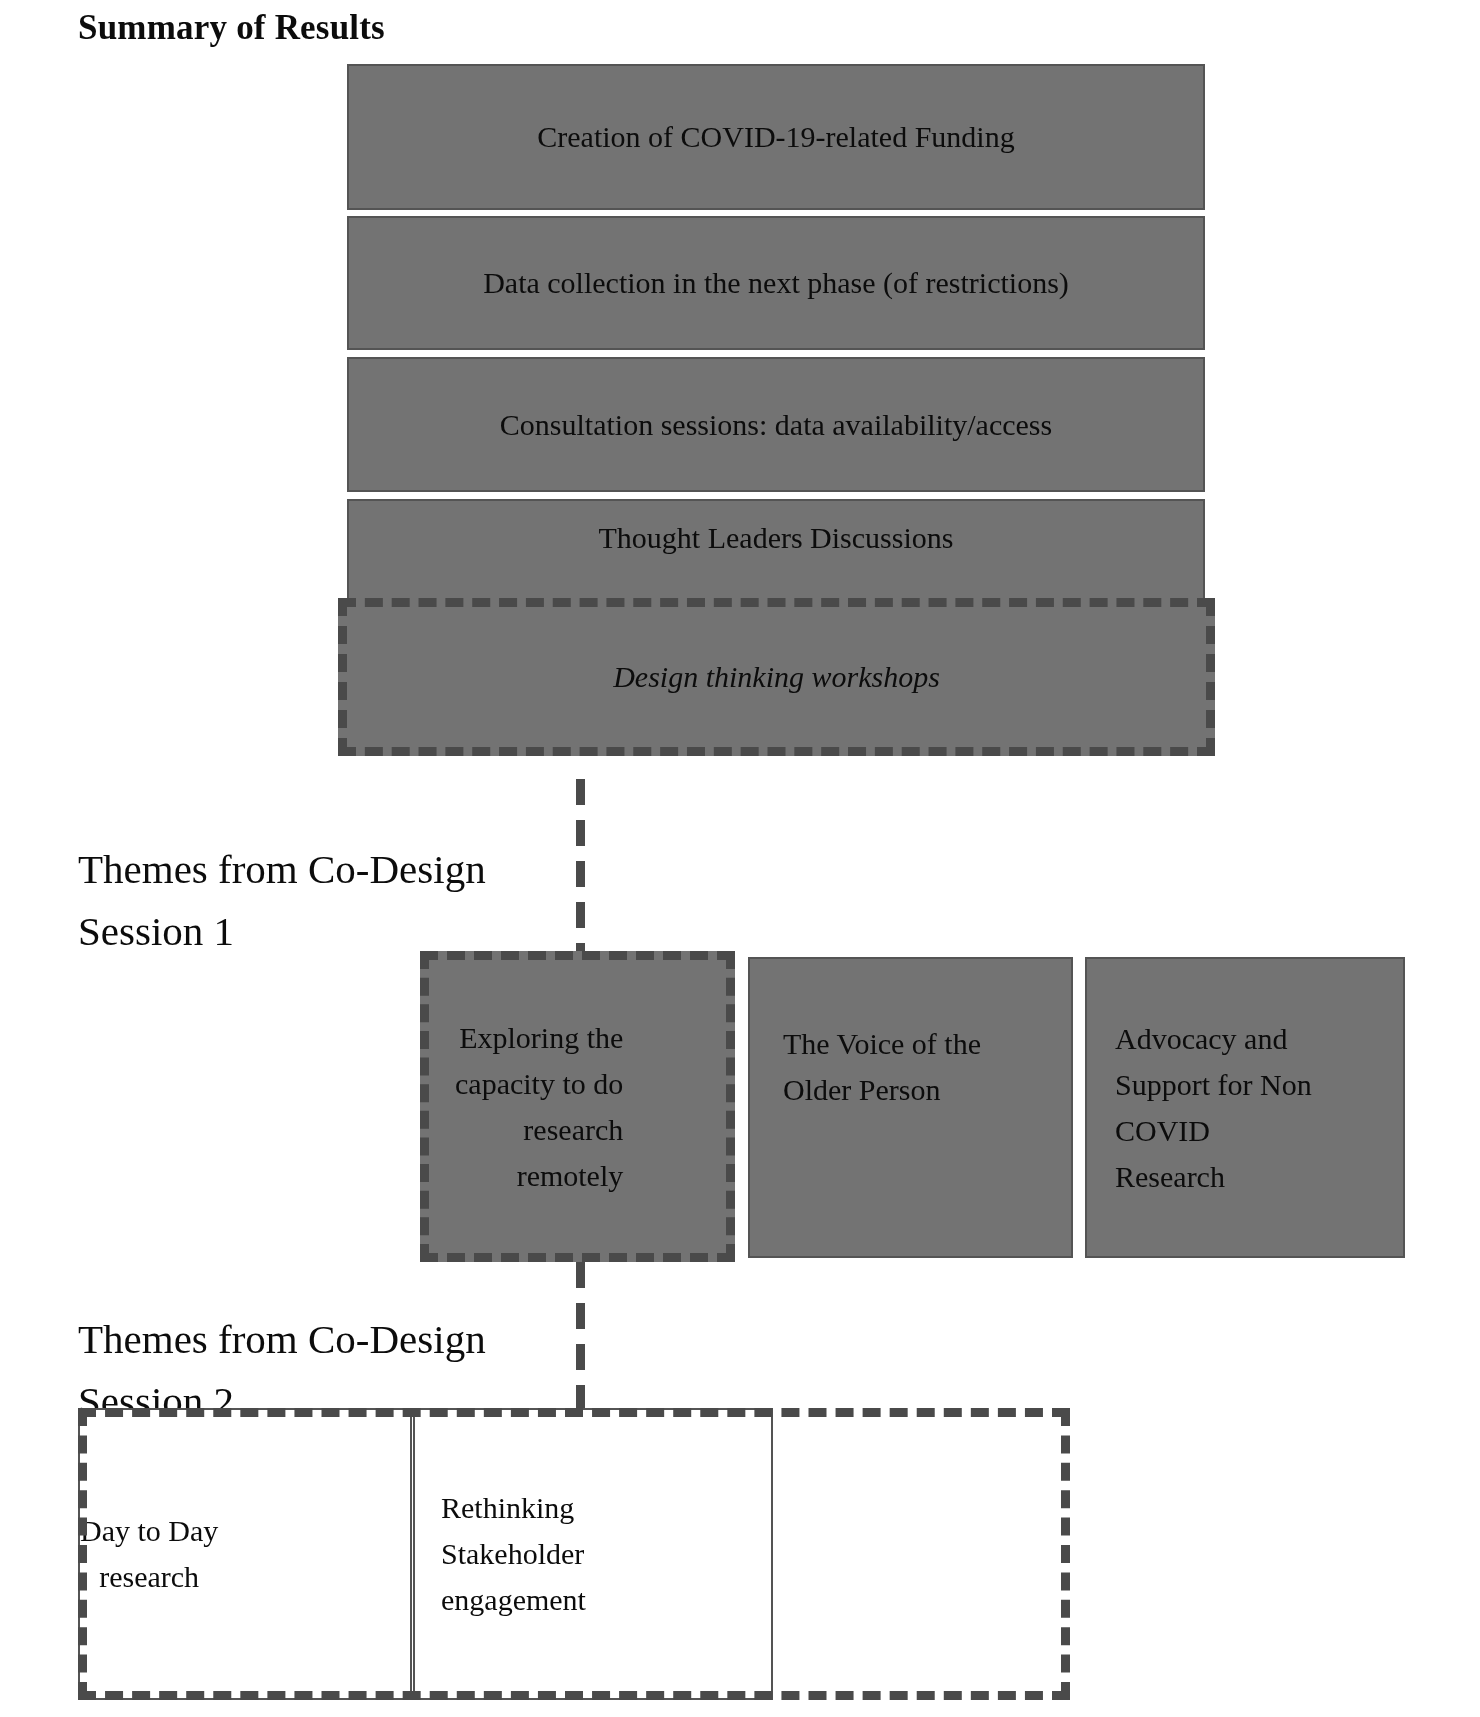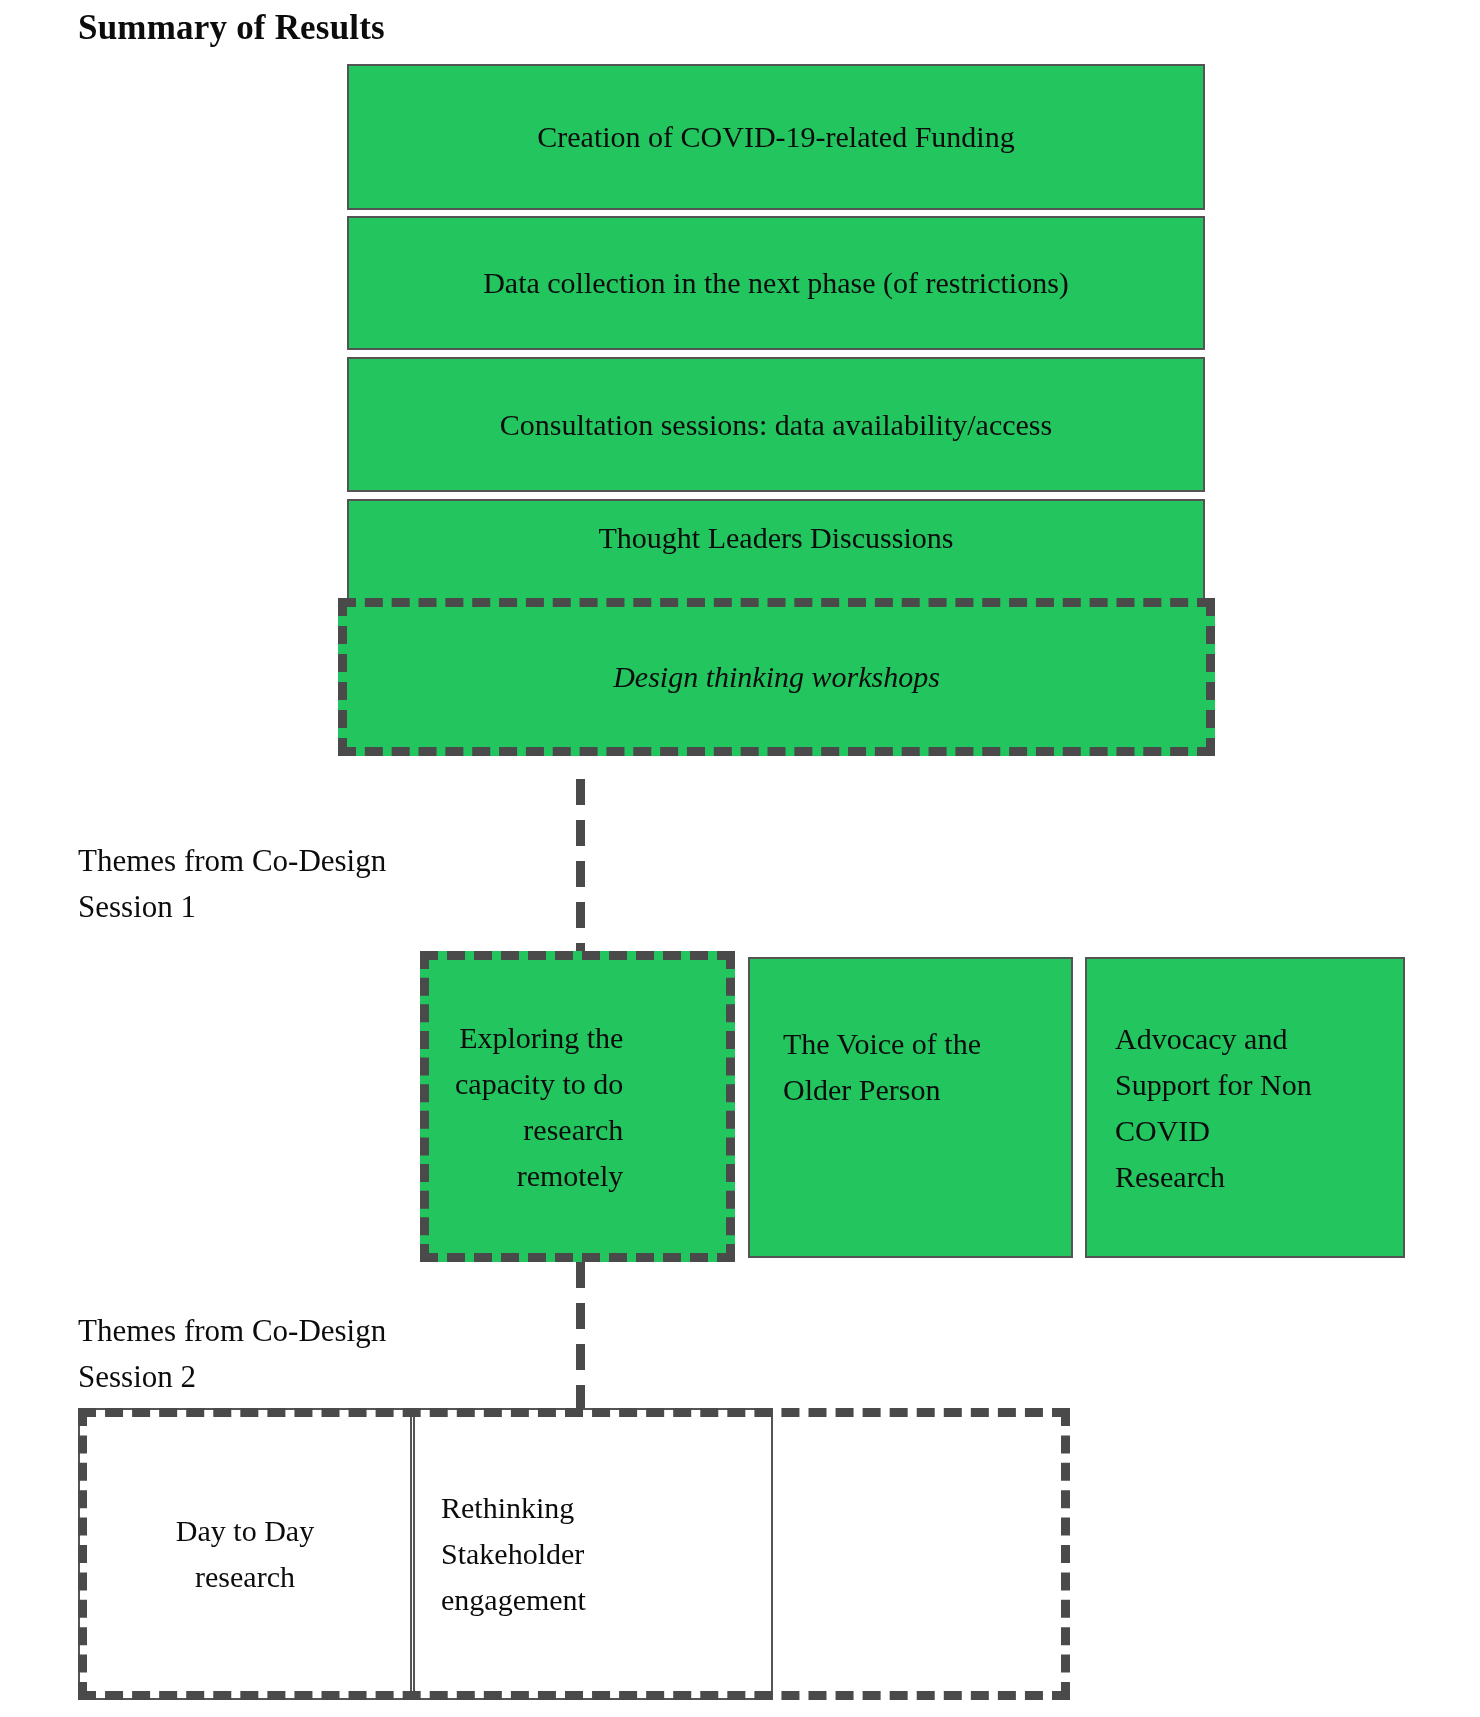--- a/index.html
+++ b/index.html
@@ -13,21 +13,21 @@
     overflow: hidden;
   }
   .abs { position: absolute; box-sizing: border-box; }
   .title {
     font-size: 35px;
     font-weight: bold;
     letter-spacing: 0.2px;
     white-space: nowrap;
   }
   .box {
-    background: #22c55e;
+    background: #737373;
     border: 2px solid #545454;
     display: flex;
     align-items: center;
     justify-content: center;
     text-align: center;
     font-size: 30px;
     line-height: 46px;
   }
   .box.dashed {
     border: 9px dashed #4a4a4a;
@@ -35,40 +35,40 @@
   .box.top-align { align-items: flex-start; }
   .box.left-align { justify-content: flex-start; text-align: left; }
   .lines { white-space: pre-line; }
   .connector {
     width: 9px;
     background: repeating-linear-gradient(180deg,
       #4a4a4a 0px, #4a4a4a 26px,
       rgba(0,0,0,0) 26px, rgba(0,0,0,0) 41px);
   }
   .section-label {
-    font-size: 31px;
-    line-height: 46px;
+    font-size: 41px;
+    line-height: 62px;
     white-space: pre-line;
   }
   .container-overlay {
     position: absolute;
     inset: 0;
     border: 9px dashed #4a4a4a;
     pointer-events: none;
     z-index: 3;
   }
   .inner-box {
     position: absolute;
     top: 0;
     bottom: 0;
     background: #ffffff;
     border: 2px solid #545454;
     display: flex;
     align-items: center;
-    justify-content: center;
+    justify-content: flex-start;
     text-align: center;
     font-size: 30px;
     line-height: 46px;
     z-index: 1;
   }
   .inner-box.left-align { justify-content: flex-start; text-align: left; }
 </style>
 </head>
 <body>
 

